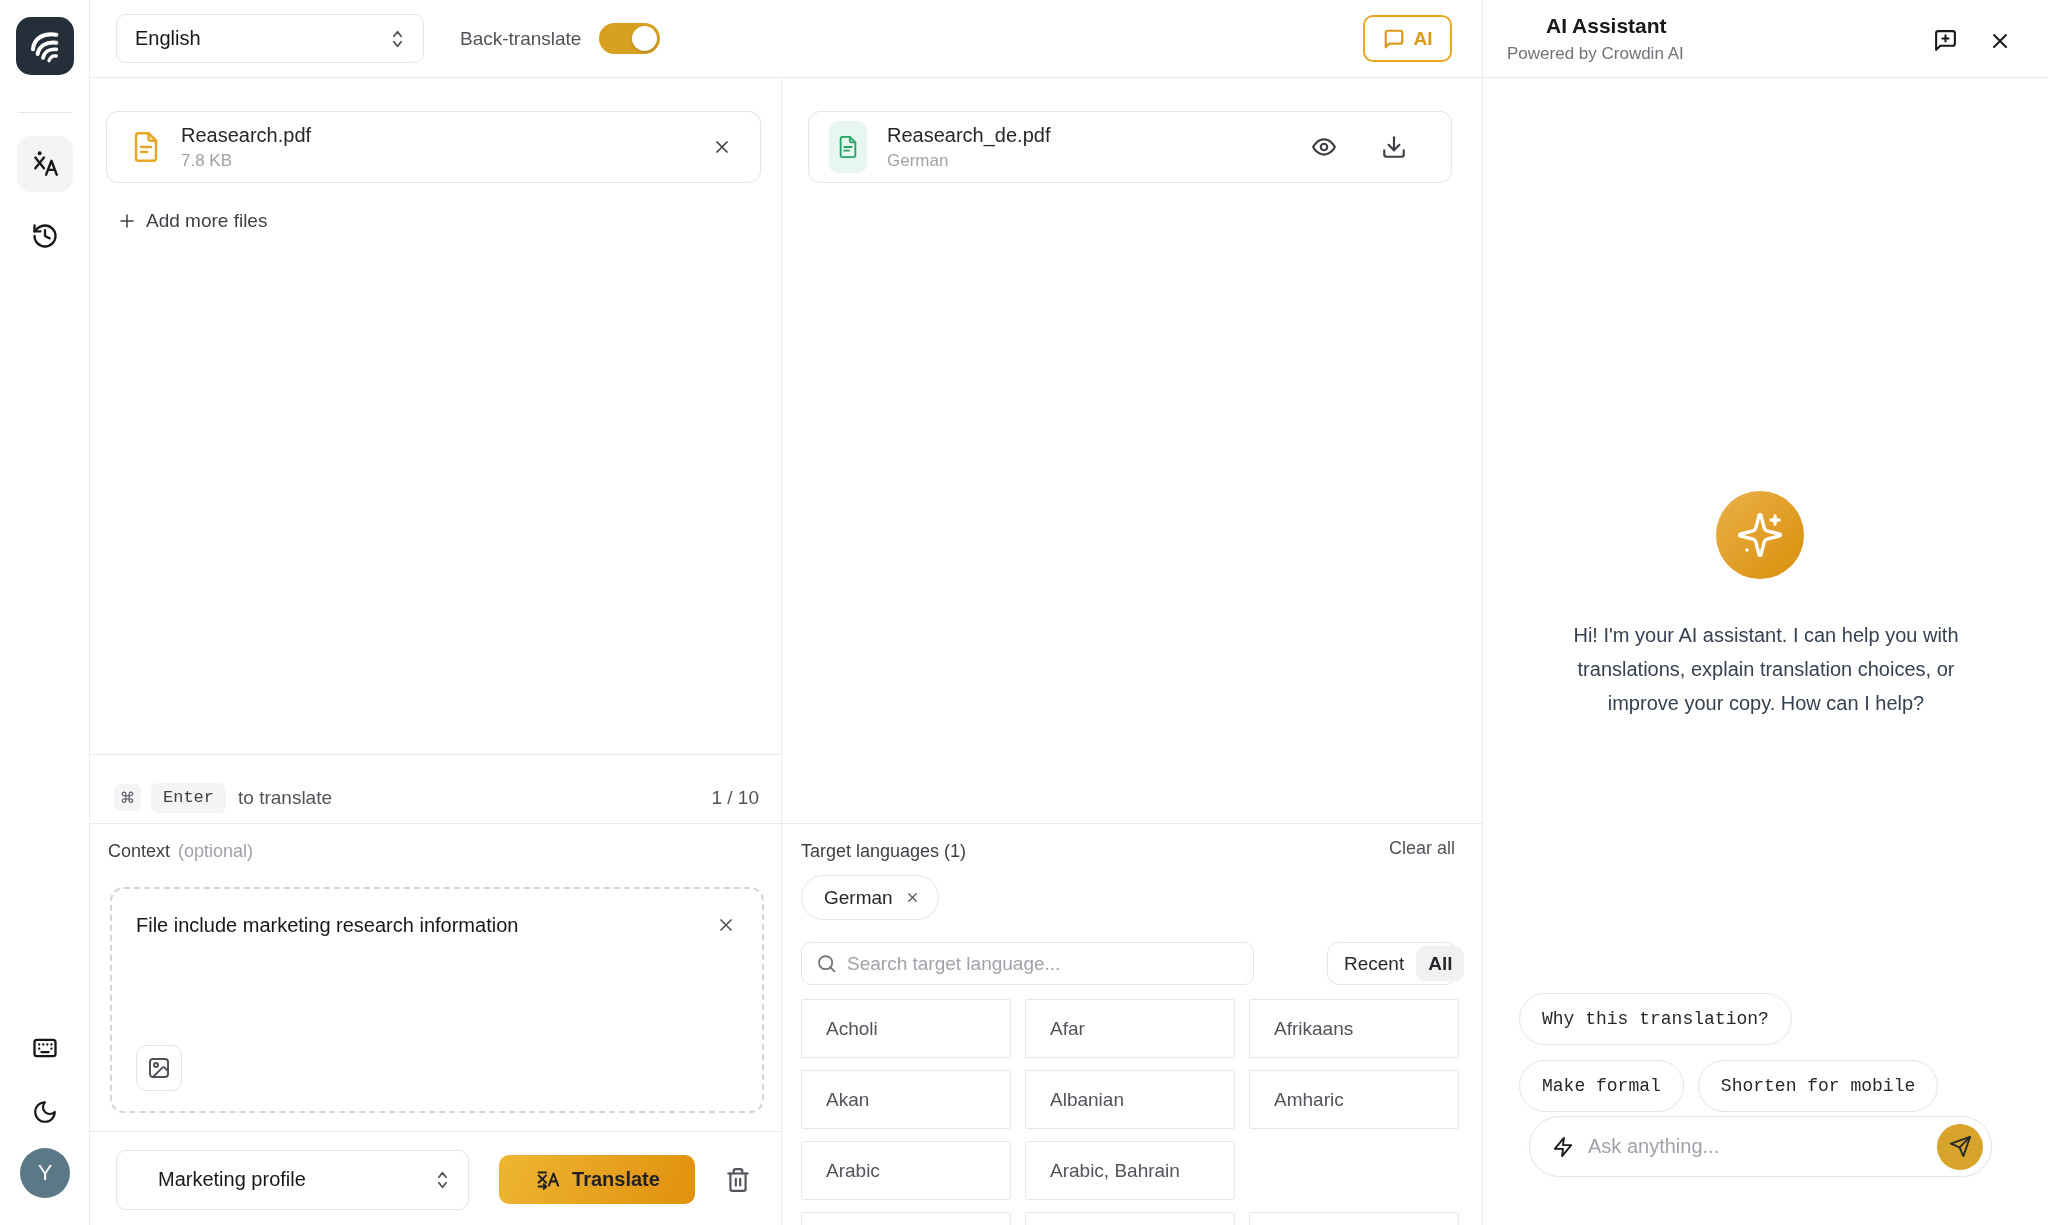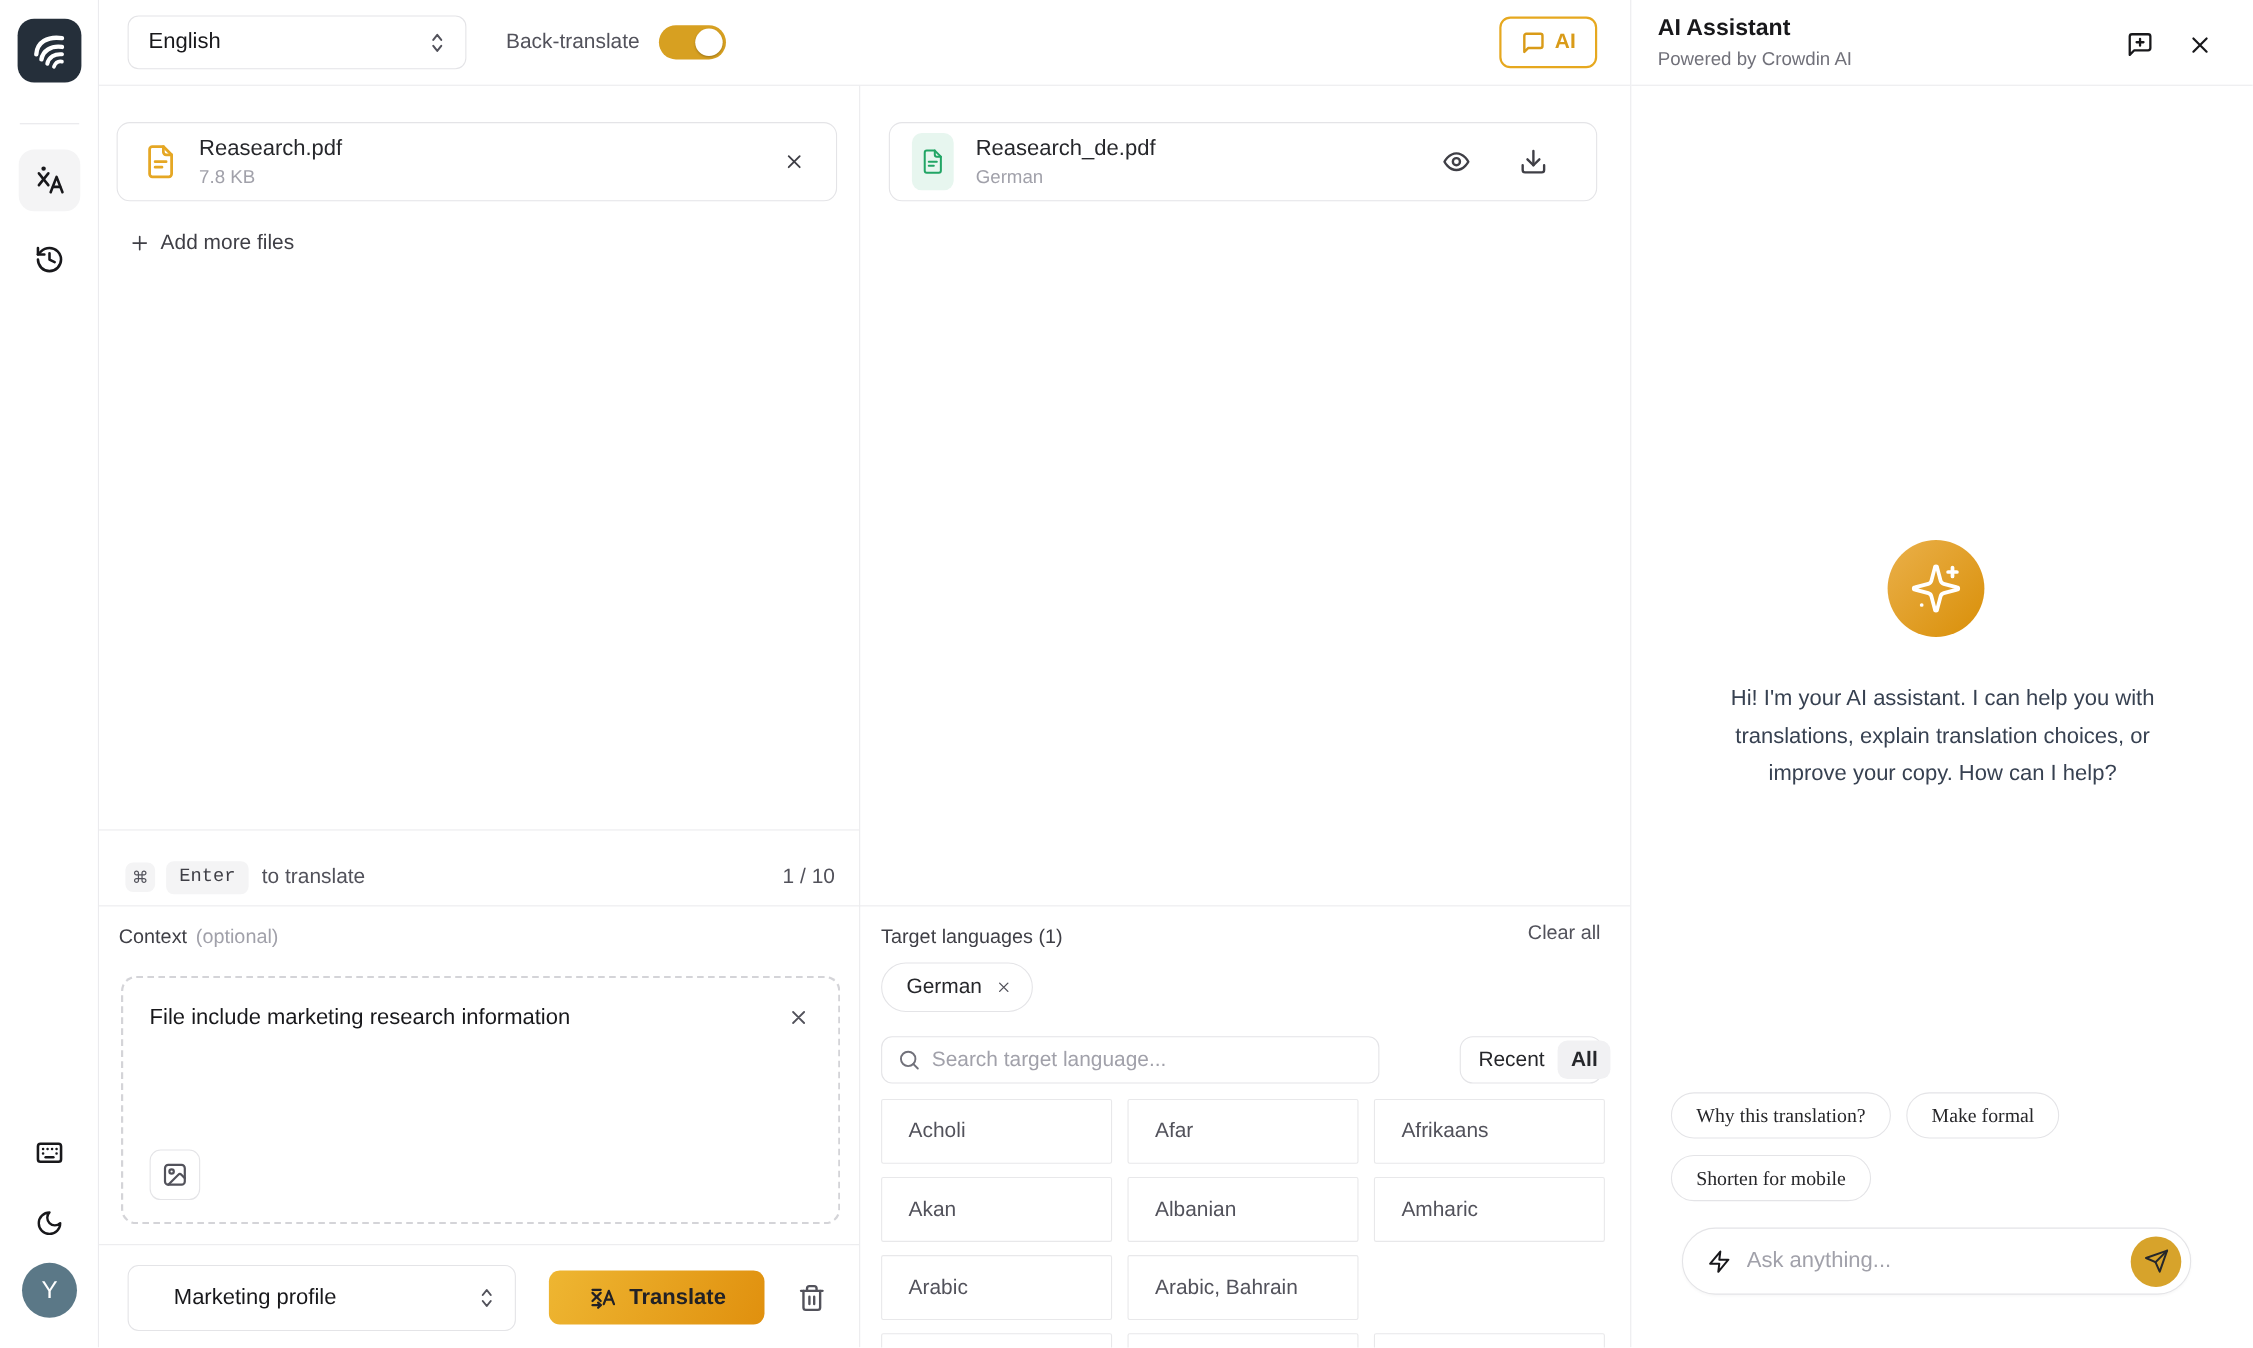--- a/index.html
+++ b/index.html
@@ -86,28 +86,28 @@
   .seg-item { flex:0 0 auto; border:none; background:none; cursor:pointer; font-size:19px; color:#26272b; padding:0 12px; height:35px; border-radius:9px; display:flex; align-items:center; }
   .seg-item.active { background:#f1f1f3; font-weight:bold; }
   .lang-grid { position:absolute; left:711px; top:999px; width:658px; display:grid; grid-template-columns:repeat(3,1fr); column-gap:14px; row-gap:12px; grid-auto-rows:59px; }
   .lang-tile { border:1px solid #e8e8ea; border-radius:2px; background:#fff; display:flex; align-items:center; padding:0 24px; font-size:19px; color:#52525b; cursor:pointer; text-align:left; }
   .partial-row { position:absolute; left:711px; top:1212px; width:658px; display:grid; grid-template-columns:repeat(3,1fr); column-gap:14px; }
   .partial-row .lang-tile { height:59px; }
 
   
   .ai-panel { position:absolute; left:1482px; top:0; width:566px; height:1225px; background:#fff; border-left:1px solid #ebebee; }
   .ai-header { position:absolute; left:0; top:0; width:100%; height:78px; border-bottom:1px solid #ebebee; padding:14px 0 0 24px; }
-  .ai-title { font-size:21px; font-weight:bold; color:#18181b; }
+  .ai-title { font-size:21px; font-weight:bold; color:#18181b;margin-left:39px; }
   .ai-subtitle { font-size:17px; color:#71717a; margin-top:6px; }
   .ai-header-actions { position:absolute; right:34px; top:26px; display:flex; gap:26px; }
   .sparkle-circle { position:absolute; left:233px; top:491px; width:88px; height:88px; border-radius:50%;
     background:linear-gradient(135deg,#eab04a 0%,#d98f08 100%); display:flex; align-items:center; justify-content:center; }
   .greeting { position:absolute; left:58px; top:618px; width:450px; text-align:center; font-size:20px; line-height:34px; color:#374151; }
   .suggestions { position:absolute; left:36px; top:993px; width:430px; display:flex; flex-wrap:wrap; gap:15px 14px; }
-  .sugg-chip { height:42px; padding:0 22px; border:1px solid #e4e4e7; border-radius:999px; background:#fff; font-size:18px; color:#27272a; cursor:pointer; display:flex; align-items:center; font-family:Liberation Serif, serif; }
+  .sugg-chip { height:52px; padding:0 22px; border:1px solid #e4e4e7; border-radius:999px; background:#fff; font-size:18px; color:#27272a; cursor:pointer; display:flex; align-items:center; font-family:Liberation Mono, monospace; }
   .ask-bar { position:absolute; left:46px; top:1116px; width:463px; height:61px; border:1px solid #e4e4e7; border-radius:999px; background:#fff; box-shadow:0 1px 3px rgba(0,0,0,.04); display:flex; align-items:center; padding:0 8px 0 22px; gap:14px; }
   .ask-bar input { flex:1; border:none; outline:none; font-size:20px; font-family:"Liberation Sans",sans-serif; color:#18181b; background:transparent; }
   .ask-bar input::placeholder { color:#a1a1aa; }
   .send-btn { width:46px; height:46px; border-radius:50%; border:none; background:#d7a32b; display:flex; align-items:center; justify-content:center; cursor:pointer; }
 </style>
 </head>
 <body>
 
 <aside class="sidebar">
   <div class="logo">

